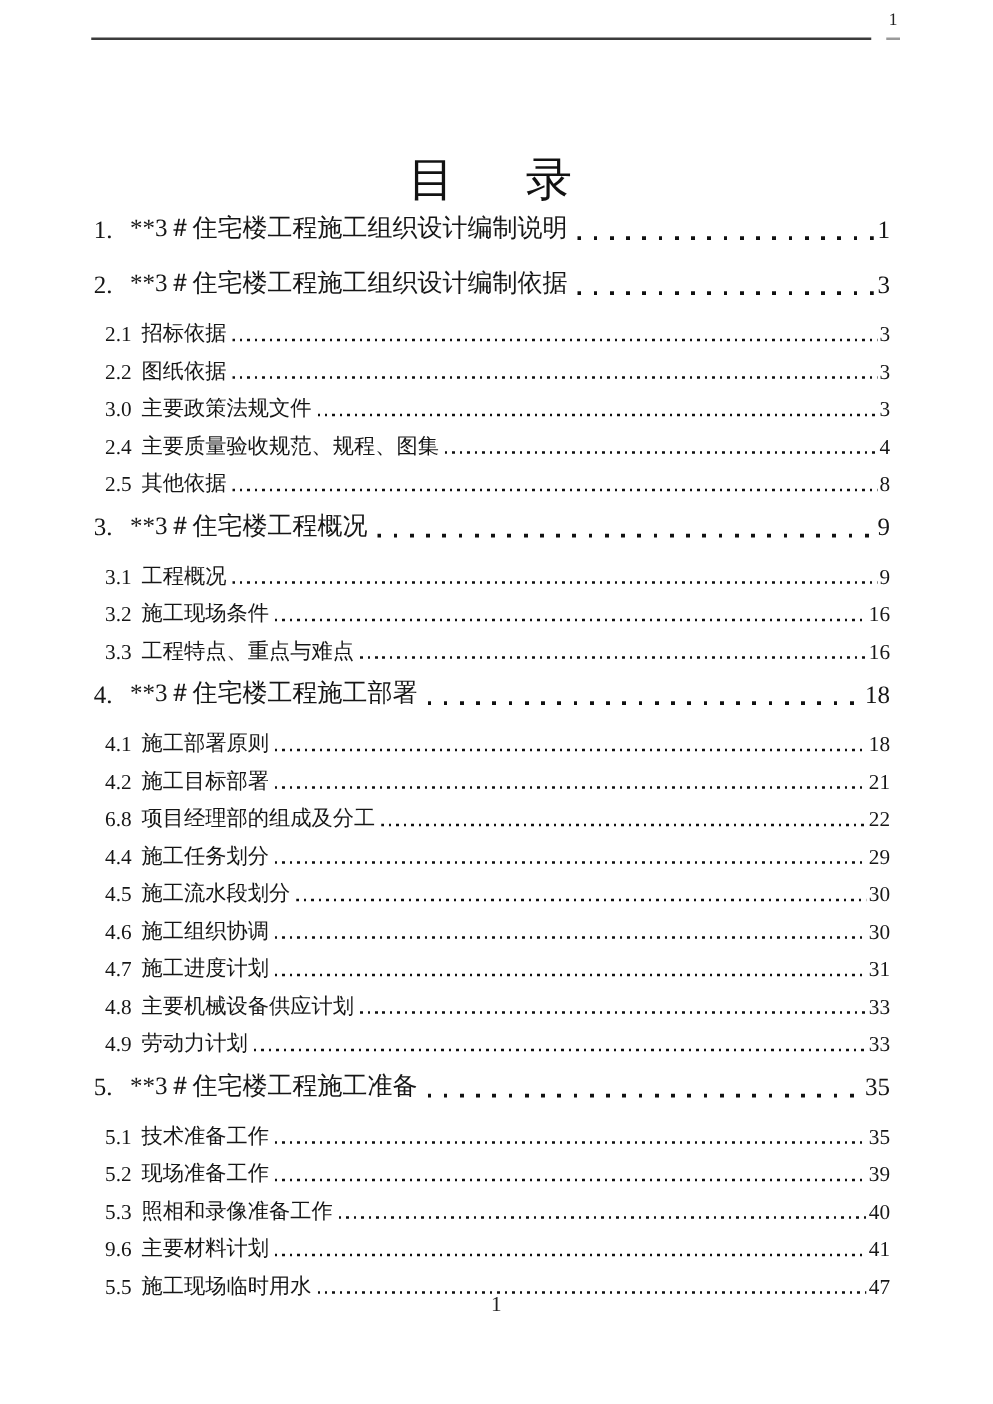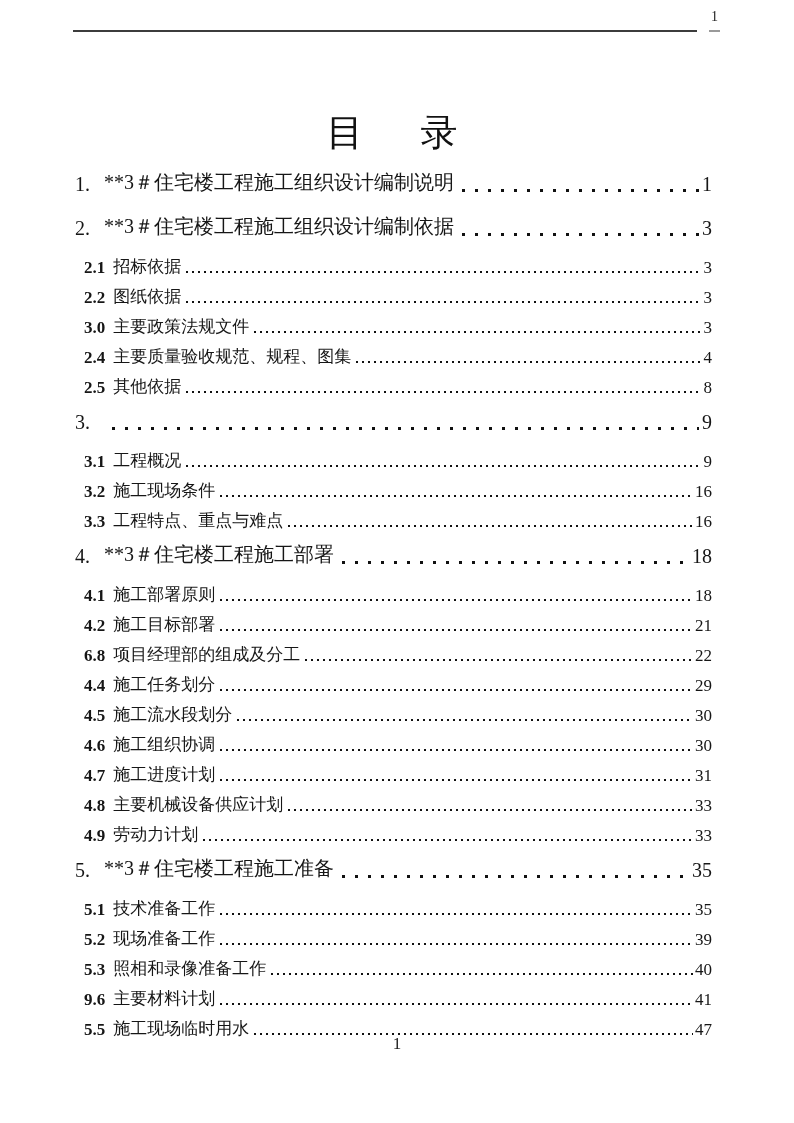--- a/index.html
+++ b/index.html
@@ -21,21 +21,21 @@
     position:absolute; top:8px; right:76px;
     font-size:14px; line-height:18px; color:#222;
   }
   .header-pagenum-dash {
     position:absolute; top:30px; right:74px;
     width:11px; height:2px; background:#9a9a9a;
   }
 
   
   .doc-title {
-    position:absolute; top:84px; left:0; width:100%;
+    position:absolute; top:96px; left:0; width:100%;
     text-align:center;
     font-size:37px; line-height:48px;
     letter-spacing:10px;
     font-weight:400;
     color:#121212;
   }
 
   
   .toc {
     position:absolute; top:160px; left:75px; right:82px;
@@ -48,21 +48,21 @@
   .toc-row.level-1 {
     font-size:20px; height:28px;
     margin:8px 0;
   }
   .toc-row.level-2 {
     font-size:17px; height:30px;
     padding-left:9px;
   }
   .toc-num { flex:0 0 auto; }
   .level-1 .toc-num { margin-right:14px; }
-  .level-2 .toc-num { margin-right:8px; font-weight:bold;margin-top:12px; }
+  .level-2 .toc-num { margin-right:8px; font-weight:normal;margin-top:12px; }
   .toc-label { flex:0 0 auto;text-align:center; }
   .leader { flex:1 1 auto; align-self:flex-end; }
   .level-1 .leader {
     height:3px; margin:0 3px 4px 8px;
     background:repeating-linear-gradient(90deg,#111 0 3px,transparent 3px 13px);
   }
   .level-2 .leader {
     height:2px; margin:0 2px 5px 5px;
     background:repeating-linear-gradient(90deg,#111 0 2px,transparent 2px 6px);
   }
@@ -131,20 +131,21 @@
 
     <div class="toc-row level-2">
       <span class="toc-num">2.5</span>
       <span class="toc-label">其他依据</span>
       <span class="leader"></span>
       <span class="toc-page">8</span>
     </div>
 
     <div class="toc-row level-1">
       <span class="toc-num">3.</span>
+      <span class="toc-label">**3＃住宅楼工程概况</span>
       <span class="leader"></span>
       <span class="toc-page">9</span>
     </div>
 
     <div class="toc-row level-2">
       <span class="toc-num">3.1</span>
       <span class="toc-label">工程概况</span>
       <span class="leader"></span>
       <span class="toc-page">9</span>
     </div>

